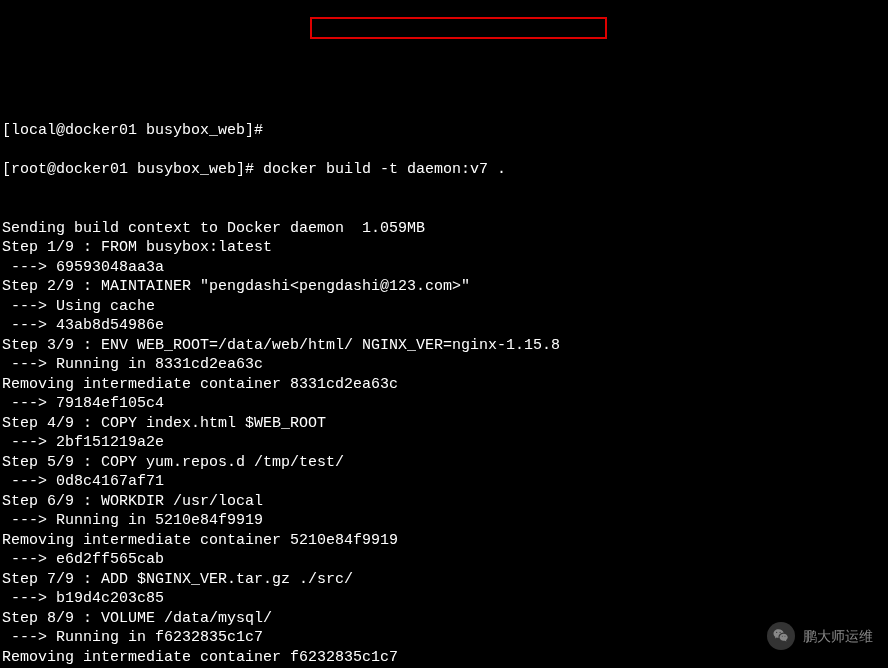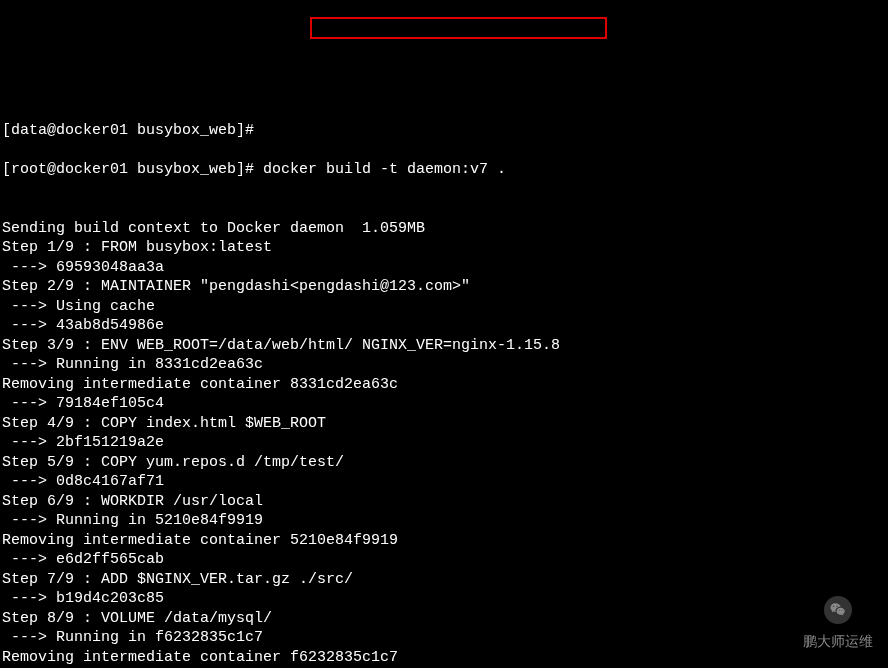--- a/index.html
+++ b/index.html
@@ -26,41 +26,40 @@
     .watermark {
       position: absolute;
       bottom: 18px;
       right: 15px;
       display: flex;
       align-items: center;
       gap: 8px;
       color: #888;
       font-family: sans-serif;
       font-size: 14px;
-      flex-direction: column;
     }
     .wechat-icon {
       width: 28px;
       height: 28px;
       border-radius: 50%;
       background: #333;
       display: flex;
       align-items: center;
       justify-content: center;
     }
     .wechat-icon svg { width: 18px; height: 18px; }
   </style>
 </head>
 <body>
 
 
 
 <div class="highlight-box" style="top:17px;left:310px;width:297px;height:22px;"></div>
 
-<span class="line"><span>[data@docker01 busybox_web]# </span></span>
+<span class="line"><span>[local@docker01 busybox_web]# </span></span>
 <span class="line"><span>[root@docker01 busybox_web]# docker build -t daemon:v7 .</span></span>
 
 <div id="output"><span class="line">Sending build context to Docker daemon  1.059MB</span><span class="line">Step 1/9 : FROM busybox:latest</span><span class="line"> ---&gt; 69593048aa3a</span><span class="line">Step 2/9 : MAINTAINER "pengdashi&lt;pengdashi@123.com&gt;"</span><span class="line"> ---&gt; Using cache</span><span class="line"> ---&gt; 43ab8d54986e</span><span class="line">Step 3/9 : ENV WEB_ROOT=/data/web/html/ NGINX_VER=nginx-1.15.8</span><span class="line"> ---&gt; Running in 8331cd2ea63c</span><span class="line">Removing intermediate container 8331cd2ea63c</span><span class="line"> ---&gt; 79184ef105c4</span><span class="line">Step 4/9 : COPY index.html $WEB_ROOT</span><span class="line"> ---&gt; 2bf151219a2e</span><span class="line">Step 5/9 : COPY yum.repos.d /tmp/test/</span><span class="line"> ---&gt; 0d8c4167af71</span><span class="line">Step 6/9 : WORKDIR /usr/local</span><span class="line"> ---&gt; Running in 5210e84f9919</span><span class="line">Removing intermediate container 5210e84f9919</span><span class="line"> ---&gt; e6d2ff565cab</span><span class="line">Step 7/9 : ADD $NGINX_VER.tar.gz ./src/</span><span class="line"> ---&gt; b19d4c203c85</span><span class="line">Step 8/9 : VOLUME /data/mysql/</span><span class="line"> ---&gt; Running in f6232835c1c7</span><span class="line">Removing intermediate container f6232835c1c7</span><span class="line"> ---&gt; 8ff854f8b58c</span></div>
 
 
 
 
 
 
 <div class="watermark">

